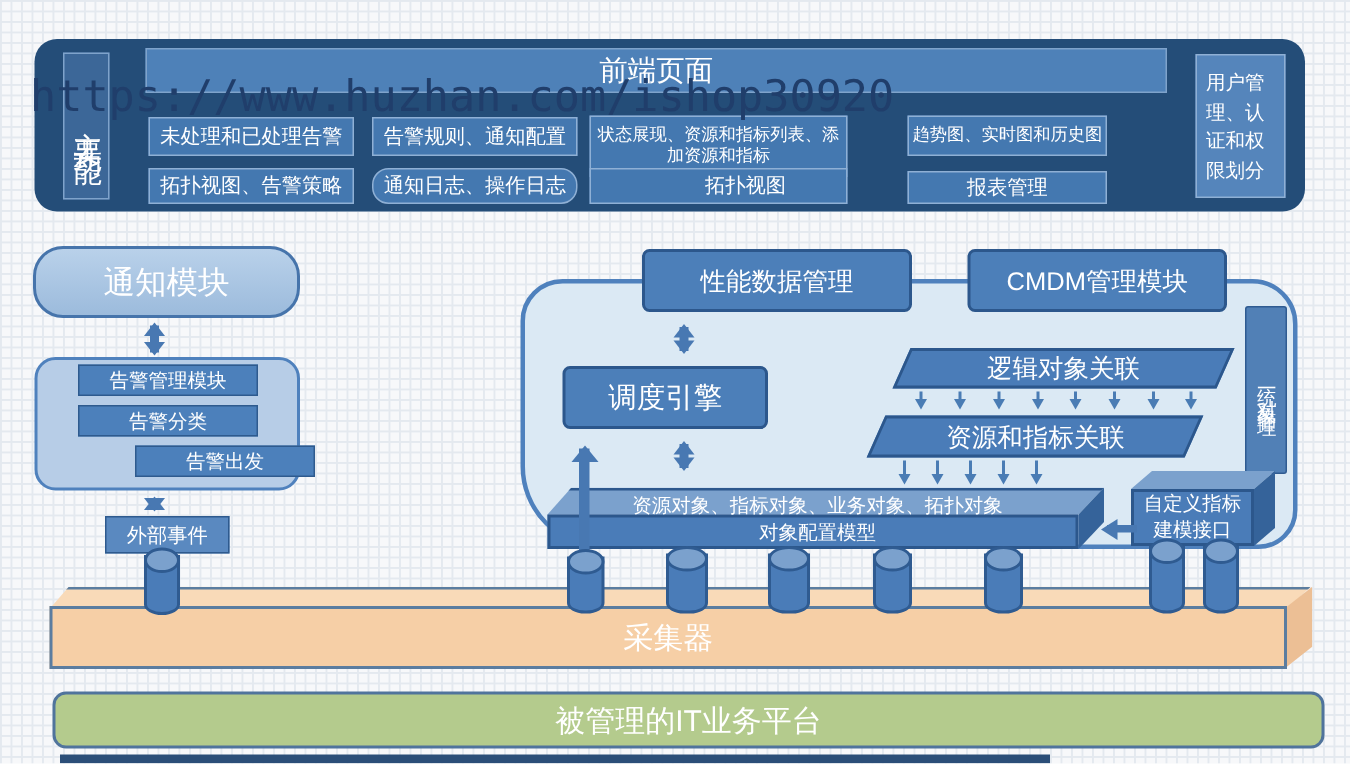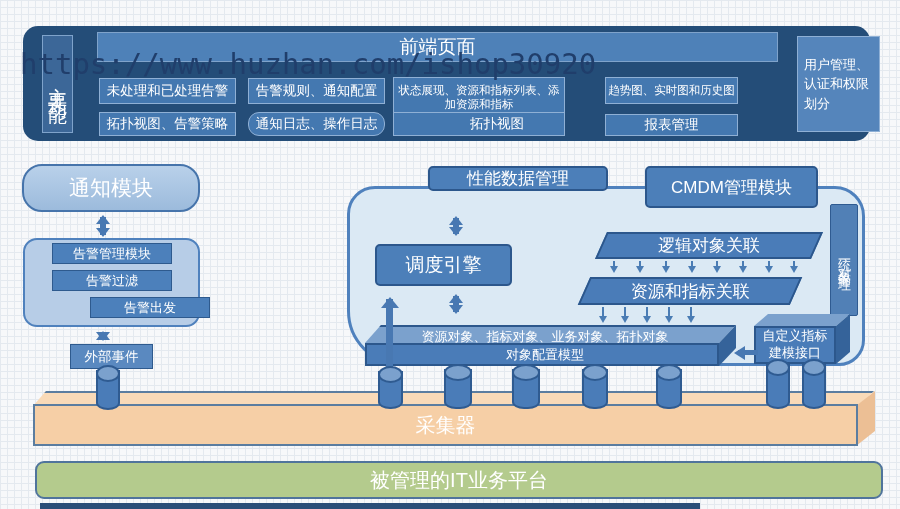--- a/index.html
+++ b/index.html
@@ -26,38 +26,38 @@
   .feat{background:#4478b0;border:1px solid #8fb0d5;font-size:13.5px;line-height:1.15;}
   .feat.small{font-size:11.5px;}
   .f1{left:99px;top:78px;width:137px;height:26px;}
   .f2{left:248px;top:78px;width:137px;height:26px;}
   .f3{left:393px;top:77px;width:172px;height:41px;}
   .f4{left:605px;top:77px;width:133px;height:27px;}
   .f5{left:99px;top:112px;width:137px;height:24px;}
   .f6{left:248px;top:112px;width:137px;height:24px;border-radius:11px;}
   .f7{left:393px;top:112px;width:172px;height:24px;padding-left:36px;}
   .f8{left:605px;top:114px;width:133px;height:22px;}
-  .right-label{left:797px;top:36px;width:83px;height:96px;background:#5585bb;border:1px solid #8fb0d5;
+  .right-label{left:797px;top:36px;width:60px;height:96px;background:#5585bb;border:1px solid #8fb0d5;
     font-size:13px;line-height:1.5;padding:3px 6px;display:flex;align-items:center;text-align:left;}
   .watermark{left:20px;top:47px;width:520px;font-family:"DejaVu Sans Mono",monospace;
     font-size:29px;color:#203e6b;z-index:40;white-space:nowrap;}
 
   
   .notif{left:22px;top:164px;width:178px;height:48px;background:linear-gradient(#b9d1ea,#9cbbdc);
     border:2px solid #4674ab;border-radius:20px;font-size:21px;}
   .alarm-box{left:23px;top:238px;width:177px;height:89px;background:#b7cde7;border:2.5px solid #4f81bd;border-radius:14px;}
   .alarm-item{left:52px;width:120px;height:21px;background:#4c80bb;border:1.5px solid #2e5a8e;font-size:13px;}
   .a1{top:243px;} .a2{top:270px;} .a3{top:297px;margin-left:38px;}
   .ext-event{left:70px;top:344px;width:83px;height:25px;background:#5a89c0;border:1.5px solid #2e5a8e;font-size:13.5px;}
 
   
   .big-box{left:347px;top:186px;width:518px;height:180px;background:#dbe9f4;border:3px solid #4f81bd;
     border-radius:28px 30px 26px 55px;}
   .blue-node{background:#4c7fb9;border:2px solid #2c578c;border-radius:5px;font-size:17px;}
-  .perf{left:428px;top:166px;width:180px;height:25px;}
+  .perf{left:428px;top:166px;width:180px;height:42px;}
   .cmdm{left:645px;top:166px;width:173px;height:42px;}
   .sched{left:375px;top:244px;width:137px;height:42px;font-size:19px;}
   .unified{left:830px;top:204px;width:28px;height:112px;background:#5180b6;border:1.5px solid #2f5b91;
     writing-mode:vertical-rl;text-orientation:upright;letter-spacing:4px;font-size:13px;
     display:flex;align-items:center;justify-content:center;border-radius:2px;}
   .para{background:#4a7cb8;border:2px solid #2c578c;transform:skewX(-24deg);
     display:flex;align-items:center;justify-content:center;}
   .para>span{transform:skewX(24deg);color:#fff;font-size:17px;white-space:nowrap;}
   .logic-para{left:601px;top:232px;width:216px;height:27px;}
   .res-para{left:584px;top:277px;width:212px;height:28px;}
@@ -119,21 +119,21 @@
   <div class="abs feat f6 ctr wht">通知日志、操作日志</div>
   <div class="abs feat f7 ctr wht">拓扑视图</div>
   <div class="abs feat f8 ctr wht">报表管理</div>
   <div class="abs right-label wht">用户管理、认证和权限划分</div>
   <div class="abs watermark">https://www.huzhan.com/ishop30920</div>
 
   <div class="abs notif ctr wht">通知模块</div>
   <div class="dbl-arrow" style="left:100px;top:217px;height:18px;"></div>
   <div class="abs alarm-box"></div>
   <div class="abs alarm-item a1 ctr wht">告警管理模块</div>
-  <div class="abs alarm-item a2 ctr wht">告警过滤</div>
+  <div class="abs alarm-item a2 ctr wht">告警分类</div>
   <div class="abs alarm-item a3 ctr wht">告警出发</div>
   <div class="dbl-arrow" style="left:100px;top:333px;height:6px;"></div>
   <div class="abs ext-event ctr wht">外部事件</div>
 
   <div class="abs big-box"></div>
   <div class="abs blue-node perf ctr wht">性能数据管理</div>
   <div class="abs blue-node cmdm ctr wht">CMDM管理模块</div>
   <div class="abs blue-node sched ctr wht">调度引擎</div>
   <div class="dbl-arrow" style="left:453px;top:218px;height:16px;"></div>
   <div class="dbl-arrow" style="left:453px;top:296px;height:16px;"></div>

